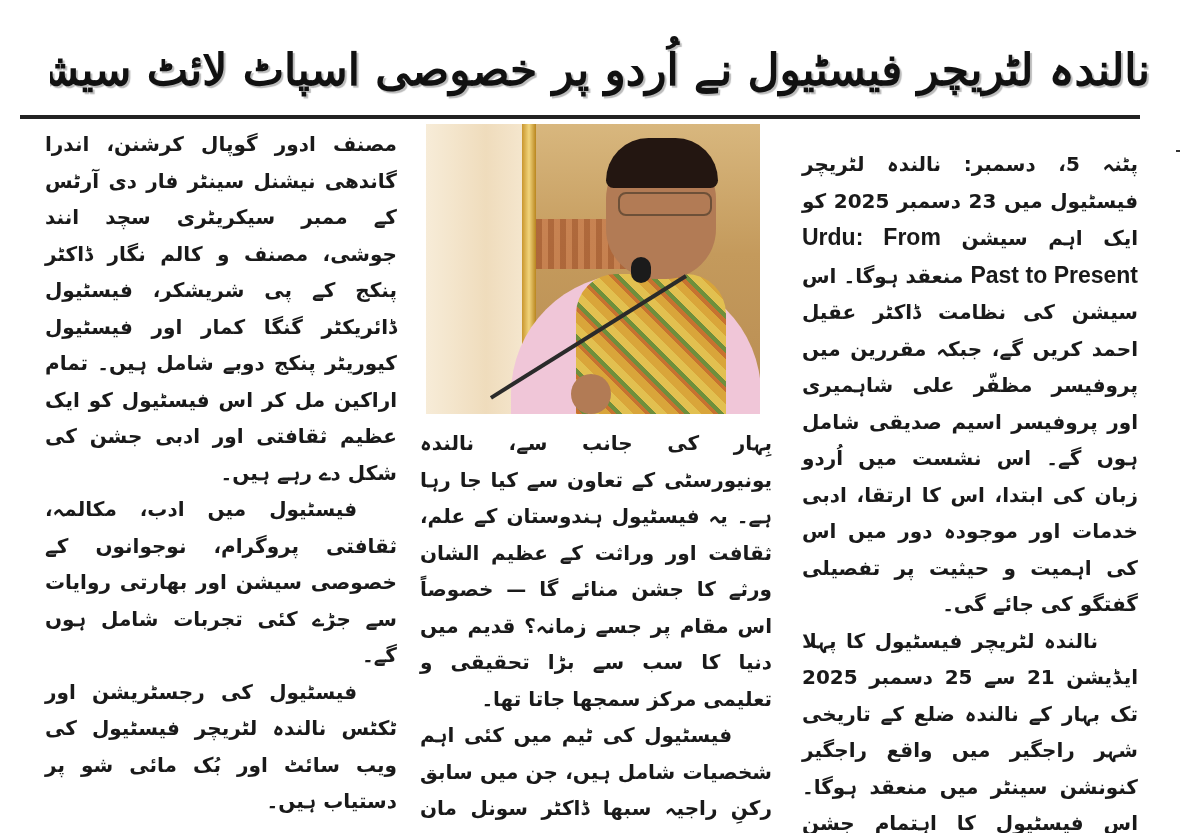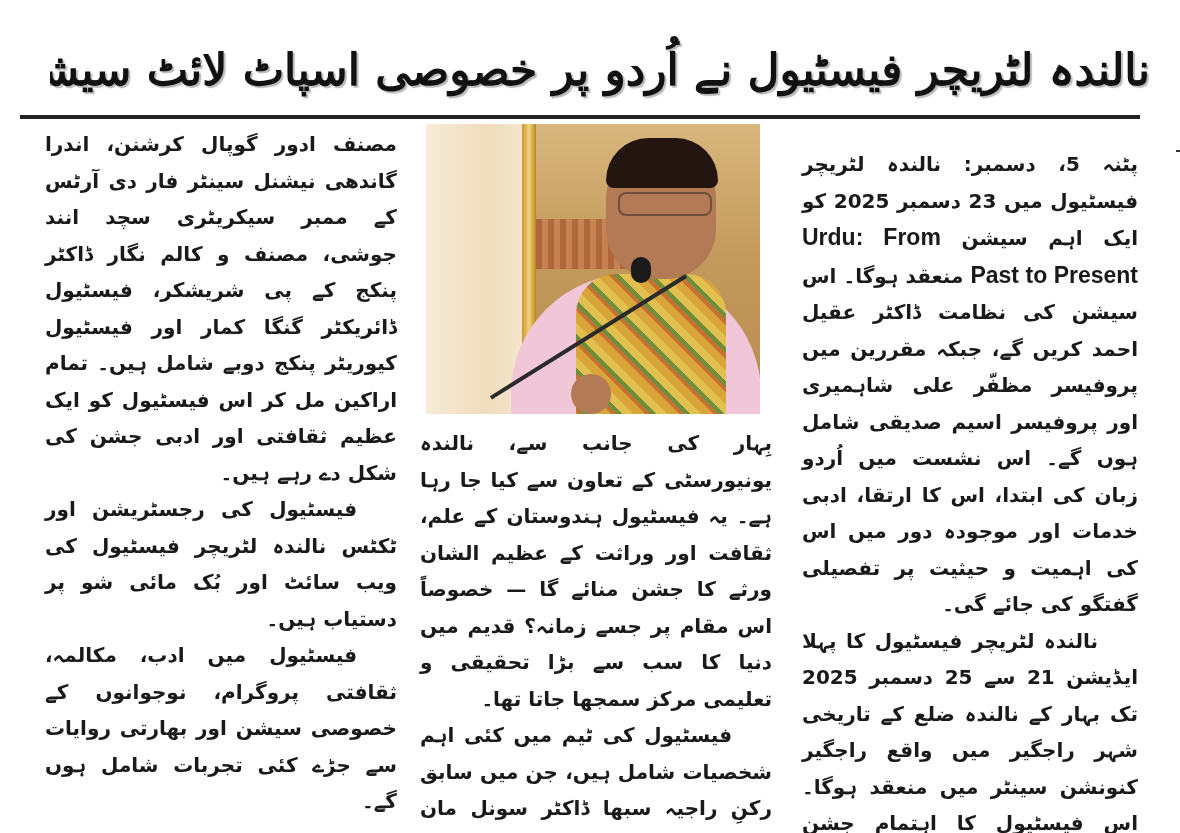--- a/index.html
+++ b/index.html
@@ -63,17 +63,17 @@
   <div class="hand"></div>
 </div>
 
 <div class="col col-mid">
   <p>بِہار کی جانب سے، نالندہ یونیورسٹی کے تعاون سے کیا جا رہا ہے۔ یہ فیسٹیول ہندوستان کے علم، ثقافت اور وراثت کے عظیم الشان ورثے کا جشن منائے گا — خصوصاً اس مقام پر جسے زمانہ؟ قدیم میں دنیا کا سب سے بڑا تحقیقی و تعلیمی مرکز سمجھا جاتا تھا۔</p>
   <p class="indent">فیسٹیول کی ٹیم میں کئی اہم شخصیات شامل ہیں، جن میں سابق رکنِ راجیہ سبھا ڈاکٹر سونل مان سنگھ، معروف فلم ڈائریکٹر و</p>
 </div>
 
 <div class="col col-left">
   <p>مصنف ادور گوپال کرشنن، اندرا گاندھی نیشنل سینٹر فار دی آرٹس کے ممبر سیکریٹری سچد انند جوشی، مصنف و کالم نگار ڈاکٹر پنکج کے پی شریشکر، فیسٹیول ڈائریکٹر گنگا کمار اور فیسٹیول کیوریٹر پنکج دوبے شامل ہیں۔ تمام اراکین مل کر اس فیسٹیول کو ایک عظیم ثقافتی اور ادبی جشن کی شکل دے رہے ہیں۔</p>
+  <p class="indent">فیسٹیول میں ادب، مکالمہ، ثقافتی پروگرام، نوجوانوں کے خصوصی سیشن اور بھارتی روایات سے جڑے کئی تجربات شامل ہوں گے۔</p>
   <p class="indent">فیسٹیول کی رجسٹریشن اور ٹکٹس نالندہ لٹریچر فیسٹیول کی ویب سائٹ اور بُک مائی شو پر دستیاب ہیں۔</p>
-  <p class="indent">فیسٹیول میں ادب، مکالمہ، ثقافتی پروگرام، نوجوانوں کے خصوصی سیشن اور بھارتی روایات سے جڑے کئی تجربات شامل ہوں گے۔</p>
 </div>
 
 <div class="edge-mark"></div>
 
 </body></html>

